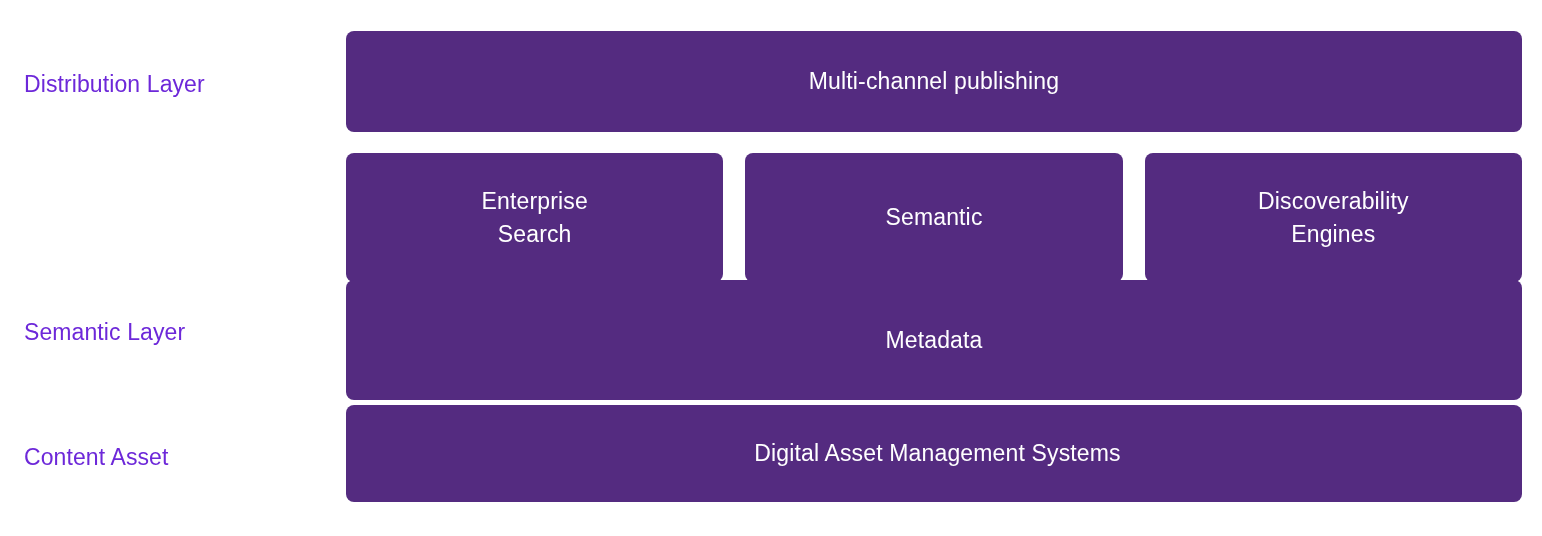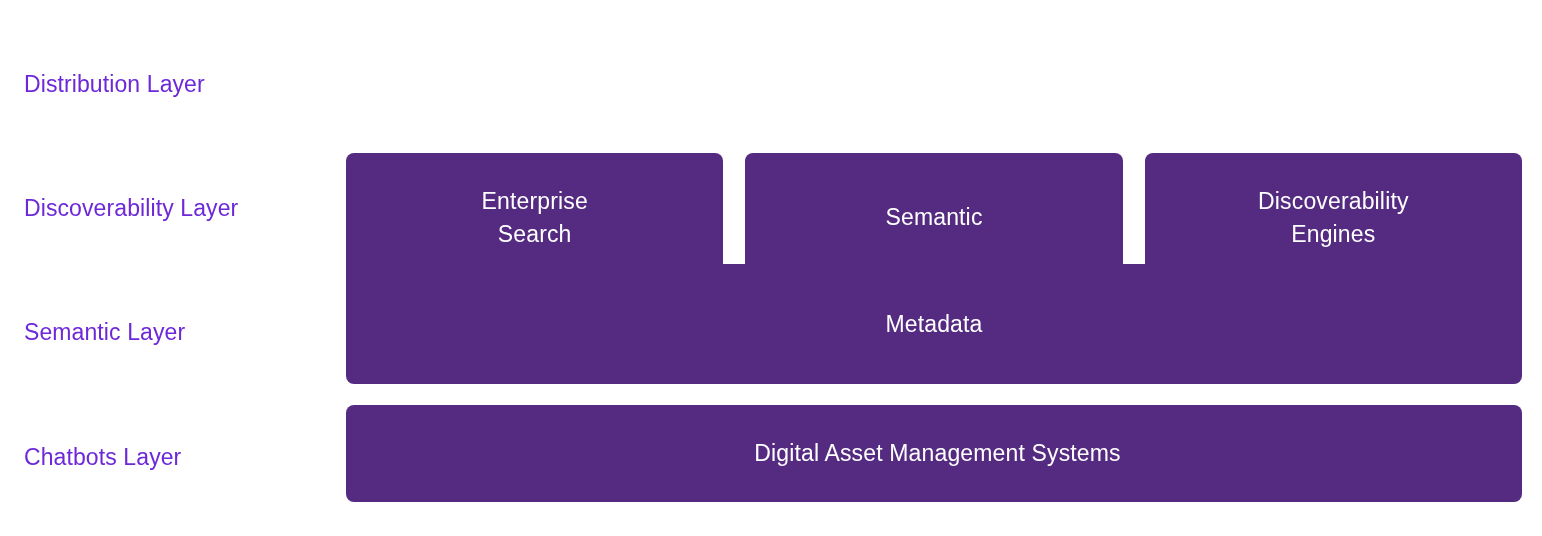--- a/index.html
+++ b/index.html
@@ -60,21 +60,21 @@
     font-size: 23px;
     font-weight: 400;
     line-height: 1.42;
     letter-spacing: 0.15px;
     padding: 6px 14px;
   }
 
   
   #row-distribution    { top: 31px;  height: 101px; }
   #row-discoverability { top: 153px; height: 129px; }
-  #row-semantic        { top: 264px; height: 120px; }
+  #row-semantic        { top: 280px; height: 120px; }
   #row-content         { top: 405px; height: 97px;  }
 
   #label-distribution    { top: 85px;  }
   #label-discoverability { top: 209px; }
   #label-semantic        { top: 333px; }
   #label-content         { top: 458px; }
 
   
   .box-full   { flex: 1 1 100%; }
   .box-third  { flex: 1 1 0; }
@@ -82,39 +82,43 @@
   .box-dam    { flex: 1 1 auto; padding-left: 21px; }
 
   .box-wrap { white-space: pre-line; }
 </style>
 </head>
 <body>
 
 <div id="diagram">
 
   <div class="row-label" id="label-distribution">Distribution Layer</div>
+  <div class="row" id="row-distribution">
+    <div class="box-track">
+      <div class="box box-full box-wrap">Multi-channel publishing</div>
+    </div>
+  </div>
 
-  <div class="row-label" id="label-discoverability">Discoverability Layer</div>
   <div class="row" id="row-discoverability">
     <div class="box-track">
       <div class="box box-third box-wrap">Enterprise
 Search</div>
       <div class="box box-third box-wrap">Semantic</div>
       <div class="box box-third box-wrap">Discoverability
 Engines</div>
     </div>
   </div>
 
   <div class="row-label" id="label-semantic">Semantic Layer</div>
   <div class="row" id="row-semantic">
     <div class="box-track">
       <div class="box box-full box-wrap">Metadata</div>
     </div>
   </div>
 
-  <div class="row-label" id="label-content">Chatbots Layer</div>
+  <div class="row-label" id="label-content">Content Asset</div>
   <div class="row" id="row-content">
     <div class="box-track">
       <div class="box box-dam box-wrap">Digital Asset Management Systems</div>
     </div>
   </div>
 
 </div>
 
 </body></html>

